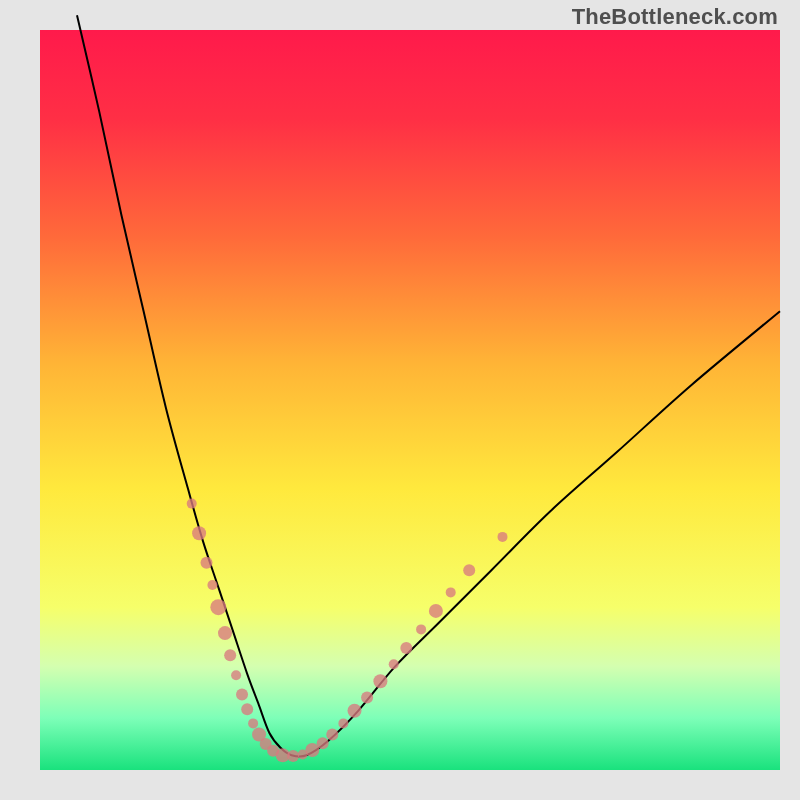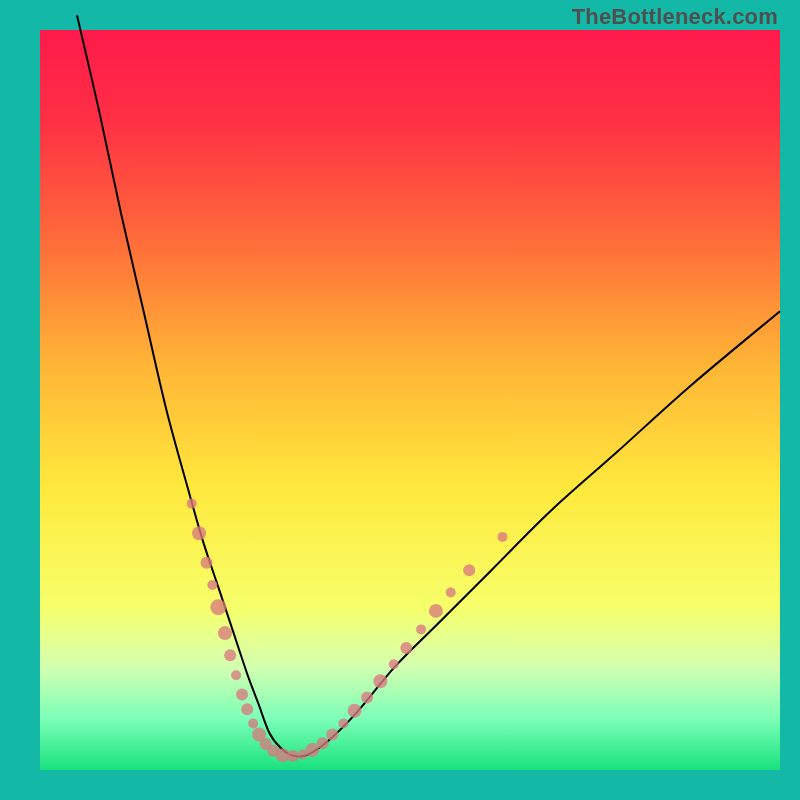--- a/index.html
+++ b/index.html
@@ -9,21 +9,21 @@
     height: 800px;
     background: #000;
     overflow: hidden;
     font-family: Arial, Helvetica, sans-serif;
   }
   .frame {
     position: absolute;
     left: 0; top: 0;
     width: 800px;
     height: 800px;
-    background: #14b8a6;
+    background: #e5e5e5;
   }
   .plot-area {
     position: absolute;
     left: 40px;
     top: 30px;
     width: 740px;
     height: 740px;
     
   }
   .watermark {

